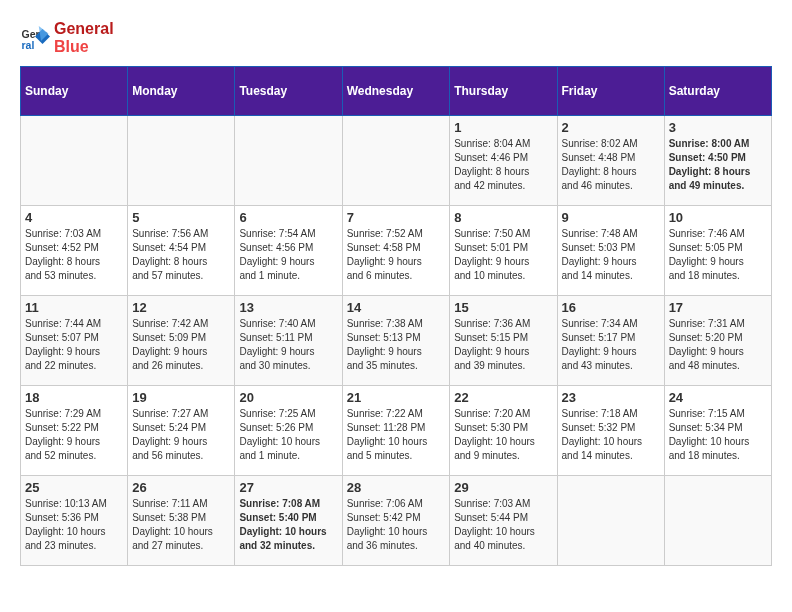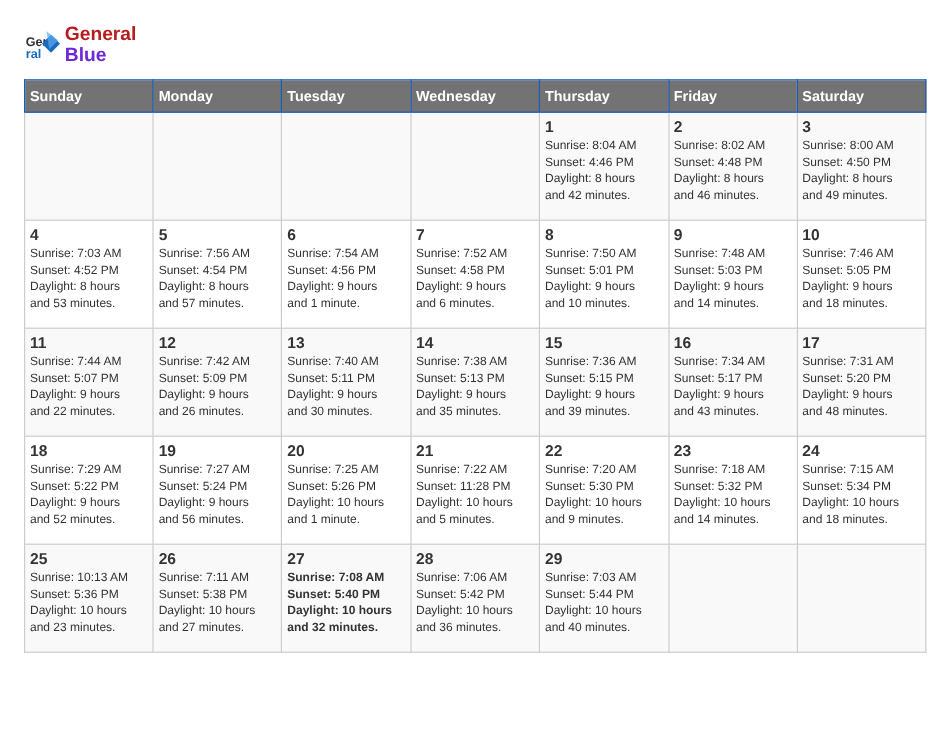--- a/index.html
+++ b/index.html
@@ -36,23 +36,23 @@
     .location {
       font-size: 16px;
       color: #555;
     }
     table {
       width: 100%;
       border-collapse: collapse;
       font-size: 11px;
     }
     thead tr th {
-      background-color: #737373;
+      background-color: #4c1d95;
       color: white;
-      padding: 6px 4px;
+      padding: 17px 4px;
       text-align: left;
       font-size: 12px;
       font-weight: bold;
       border: 1px solid #1a5cb5;
     }
     tbody tr td {
       border: 1px solid #ccc;
       vertical-align: top;
       padding: 4px;
       width: 108px;
@@ -84,21 +84,21 @@
 <div class="header-area">
   <div class="logo">
     <svg class="logo-icon" viewBox="0 0 40 40">
       <text x="2" y="20" font-size="14" font-weight="bold" fill="#333">Gene</text>
       <text x="2" y="34" font-size="14" font-weight="bold" fill="#1a6bbf">ral</text>
       <polygon points="30,8 40,18 30,28 20,18" fill="#1a6bbf"></polygon>
       <polygon points="25,4 38,14 28,24" fill="#5aabee" opacity="0.7"></polygon>
     </svg>
     <div>
       <div style="font-size:16px;font-weight:bold;color:#b91c1c;">General</div>
-      <div style="font-size:16px;font-weight:bold;color:#6d28d9;">Blue</div>
+      <div style="font-size:16px;font-weight:bold;color:#ef4444;">Blue</div>
     </div>
   </div>
   <div class="title-area">
     <div class="month-year"></div>
     <div class="location"></div>
   </div>
 </div>
 
 <table>
   <thead>
@@ -127,21 +127,21 @@
         </td>
         <td>
           <span class="day-number">2</span>
           <div class="day-info" style="white-space: pre-line;">Sunrise: 8:02 AM
 Sunset: 4:48 PM
 Daylight: 8 hours
 and 46 minutes.</div>
         </td>
         <td>
           <span class="day-number">3</span>
-          <div class="day-info" style="white-space: pre-line;">Sunrise: 8:00 AM
+          <div class="day-info" style="white-space: pre-line; font-weight: bold;">Sunrise: 8:00 AM
 Sunset: 4:50 PM
 Daylight: 8 hours
 and 49 minutes.</div>
         </td>
       </tr>
       <tr>
         <td>
           <span class="day-number">4</span>
           <div class="day-info" style="white-space: pre-line;">Sunrise: 7:03 AM
 Sunset: 4:52 PM

